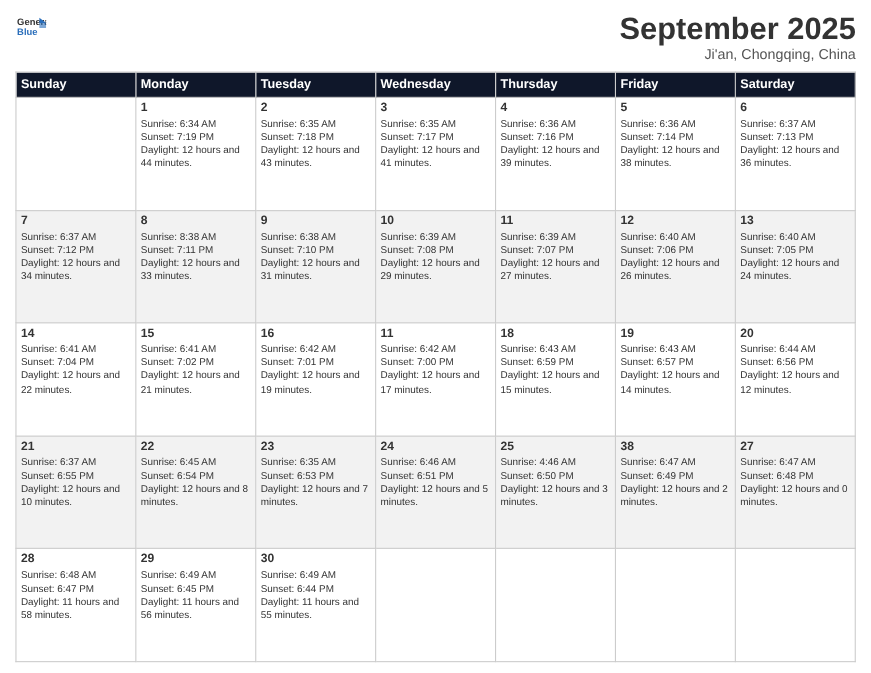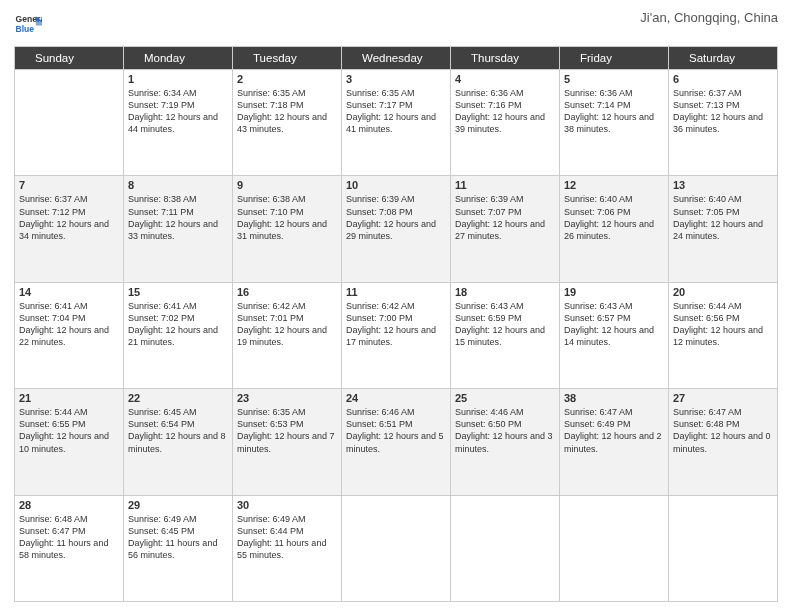--- a/index.html
+++ b/index.html
@@ -44,25 +44,25 @@
       font-size: 13px;
       color: #555;
     }
     .calendar {
       flex: 1;
       border-collapse: collapse;
       width: 100%;
       table-layout: fixed;
     }
     .calendar thead tr th {
-      background-color: #404040;
+      background-color: #0f172a;
       color: #fff;
       font-size: 11.5px;
-      font-weight: normal;
-      padding: 5px 20px;
+      font-weight: bold;
+      padding: 5px 4px;
       text-align: left;
       border: 1px solid #ccc;
     }
     .calendar tbody tr td {
       vertical-align: top;
       border: 1px solid #ccc;
       padding: 3px 4px;
       font-size: 9.5px;
       color: #333;
       height: 85px;
@@ -98,20 +98,21 @@
   <div class="header">
     <div class="logo">
       <svg class="logo-icon" viewBox="0 0 36 36">
         <text x="2" y="16" font-size="11" font-weight="bold" fill="#333">General</text>
         <text x="2" y="28" font-size="11" font-weight="bold" fill="#2a6ebb">Blue</text>
         <polygon points="28,8 36,14 28,14" fill="#2a6ebb"></polygon>
         <polygon points="28,14 36,14 36,20 28,20" fill="#2a6ebb" opacity="0.6"></polygon>
       </svg>
     </div>
     <div class="title-block">
+      <div class="month-title">September 2025</div>
       <div class="location">Ji'an, Chongqing, China</div>
     </div>
   </div>
 
   <table class="calendar">
     <thead>
       <tr>
       <th>Sunday</th>
           <th>Monday</th>
           <th>Tuesday</th>
@@ -265,21 +266,21 @@
             <span class="day-number">20</span>
             <div class="day-info">Sunrise: 6:44 AM
 Sunset: 6:56 PM
 Daylight: 12 hours
 and 12 minutes.</div>
           </td>
         </tr>
         <tr>
           <td>
             <span class="day-number">21</span>
-            <div class="day-info">Sunrise: 5:44 AM
+            <div class="day-info">Sunrise: 6:37 AM
 Sunset: 6:55 PM
 Daylight: 12 hours
 and 10 minutes.</div>
           </td>
           <td>
             <span class="day-number">22</span>
             <div class="day-info">Sunrise: 6:45 AM
 Sunset: 6:54 PM
 Daylight: 12 hours
 and 8 minutes.</div>

